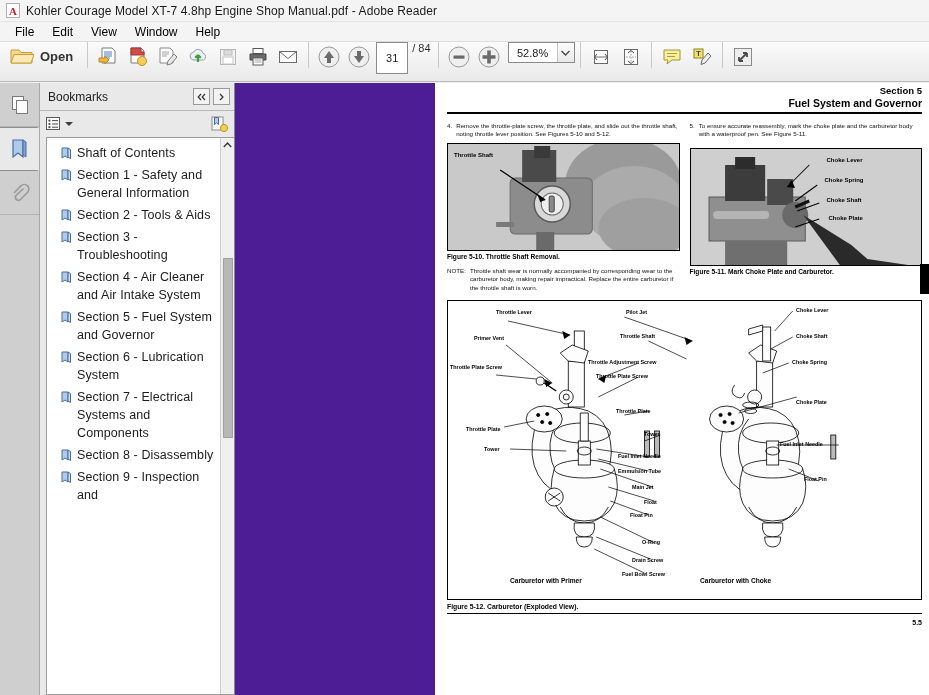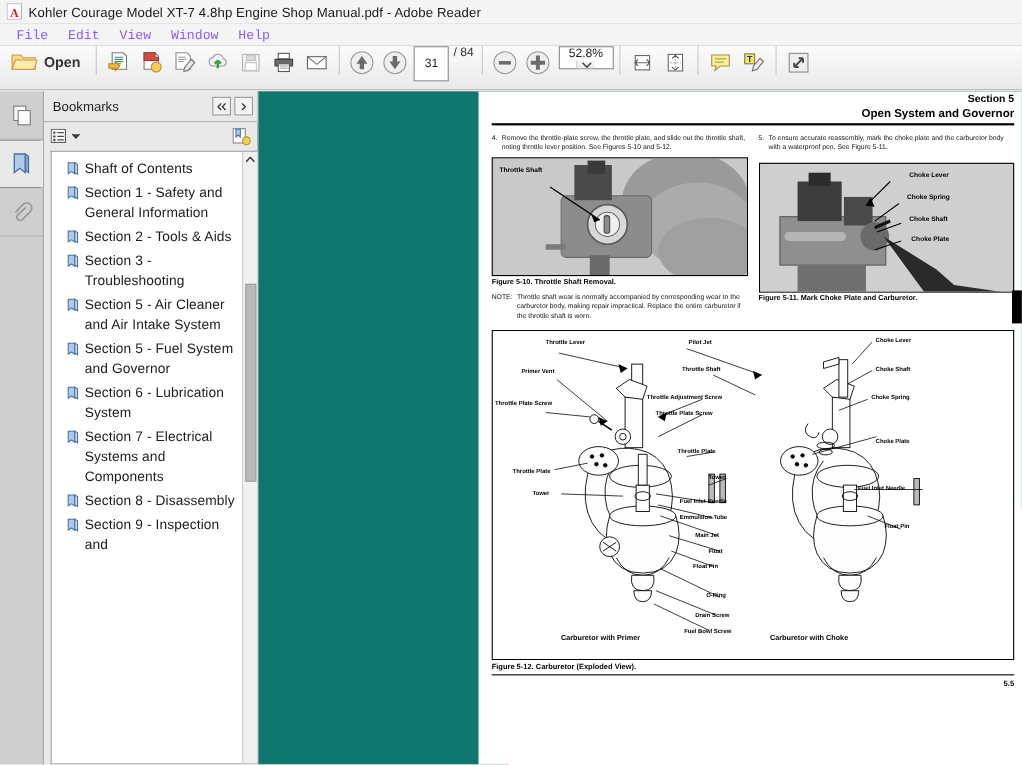--- a/index.html
+++ b/index.html
@@ -21,21 +21,21 @@
   .app-icon { width: 14px; height: 15px; position: relative; flex: 0 0 auto; }
   .title-text { font-size: 12px; color: #1a1a1a; letter-spacing: .1px; }
 
   
   .menubar {
     height: 20px; display: flex; align-items: center;
     background: #f4f4f4; padding-left: 6px;
     border-bottom: 1px solid #dcdcdc;
   }
   .menu-item {
-    font-size: 12px; color: #8b5cf6; padding: 2px 9px; cursor: default; font-family: Liberation Mono, monospace;
+    font-size: 12px; color: #000000; padding: 2px 9px; cursor: default;
   }
 
   
   .toolbar {
     height: 40px; display: flex; align-items: flex-start;
     background: linear-gradient(to bottom,#fbfbfb 0%,#f2f2f2 50%,#e9e9e9 100%);
     border-bottom: 1px solid #b9b9b9; padding: 0 4px; gap: 0px;
   }
   .tb-btn {
     width: 30px; height: 30px; display: flex; align-items: center;
@@ -49,21 +49,21 @@
   }
   .open-label { font-size: 13px; font-weight: bold; color: #333; }
   .page-input {
     width: 32px; height: 32px; border: 1px solid #8b8b8b; background: #fff;
     font-size: 11px; text-align: center; color: #222; font-family: "Liberation Sans", sans-serif;
     padding: 0; margin: 0 4px 0 2px;
   }
   .page-total { font-size: 11px; color: #333; margin-right: 2px; white-space: nowrap; }
   .zoom-box {
     display: flex; align-items: center; height: 21px; border: 1px solid #8b8b8b;
-    background: #fff; margin-left: 4px; flex-direction: column;
+    background: #fff; margin-left: 4px;
   }
   .zoom-val {
     width: 48px; text-align: center; font-size: 11px; color: #222;
   }
   .zoom-arrow {
     width: 17px; height: 19px; border-left: 1px solid #c4c4c4;
     background: linear-gradient(to bottom,#fdfdfd,#e8e8e8);
     display: flex; align-items: center; justify-content: center;
   }
 
@@ -129,21 +129,21 @@
     height: 13px; display: flex; align-items: center; justify-content: center;
     font-size: 8px; color: #444;
   }
   .bm-thumb {
     position: absolute; left: 2px; width: 10px; top: 120px; height: 180px;
     background: #b8b8b8; border: 1px solid #a0a0a0;
   }
 
   
   .doc-view {
-    flex: 1; background: #0f766e; position: relative; overflow: hidden;
+    flex: 1; background: #4c1d95; position: relative; overflow: hidden;
   }
   .page {
     position: absolute; left: 200px; top: 0; width: 499px; height: 695px;
     background: #fff;
   }
   .page-inner { position: relative; width: 100%; height: 100%; padding: 0 12px; }
 
   .pg-header {
     text-align: right; padding-top: 2px;
   }
@@ -479,21 +479,21 @@
             <span class="bm-label">Section 3 - Troubleshooting</span>
           </div>
 
           <div class="bm-item">
             <span>
               <svg width="11" height="13" viewBox="0 0 11 13" style="margin-top:3px">
                 <path d="M1 1 L7 1 L7 11 L4 9 L1 11 Z" fill="#aecbe8" stroke="#4a6fa5"></path>
                 <path d="M7 1 L9.5 2.5 L9.5 11.5 L7 10 Z" fill="#c9dcf0" stroke="#4a6fa5"></path>
               </svg>
             </span>
-            <span class="bm-label">Section 5 - Air Cleaner and Air Intake System</span>
+            <span class="bm-label">Section 4 - Air Cleaner and Air Intake System</span>
           </div>
 
           <div class="bm-item">
             <span>
               <svg width="11" height="13" viewBox="0 0 11 13" style="margin-top:3px">
                 <path d="M1 1 L7 1 L7 11 L4 9 L1 11 Z" fill="#aecbe8" stroke="#4a6fa5"></path>
                 <path d="M7 1 L9.5 2.5 L9.5 11.5 L7 10 Z" fill="#c9dcf0" stroke="#4a6fa5"></path>
               </svg>
             </span>
             <span class="bm-label">Section 5 - Fuel System and Governor</span>
@@ -551,21 +551,21 @@
         </div>
       </div>
     </div>
 
     <div class="doc-view">
       <div class="page">
         <div class="page-inner">
 
           <div class="pg-header">
             <div class="h1">Section 5</div>
-            <div class="h2">Open System and Governor</div>
+            <div class="h2">Fuel System and Governor</div>
           </div>
           <div class="pg-rule"></div>
 
           <div class="cols">
 
             <div class="col">
               <div class="step">
                 <span class="step-num">4.</span>
                 <span class="step-txt">Remove the throttle-plate screw, the throttle plate, and slide out the throttle shaft, noting throttle lever position. See Figures 5-10 and 5-12.</span>
               </div>

